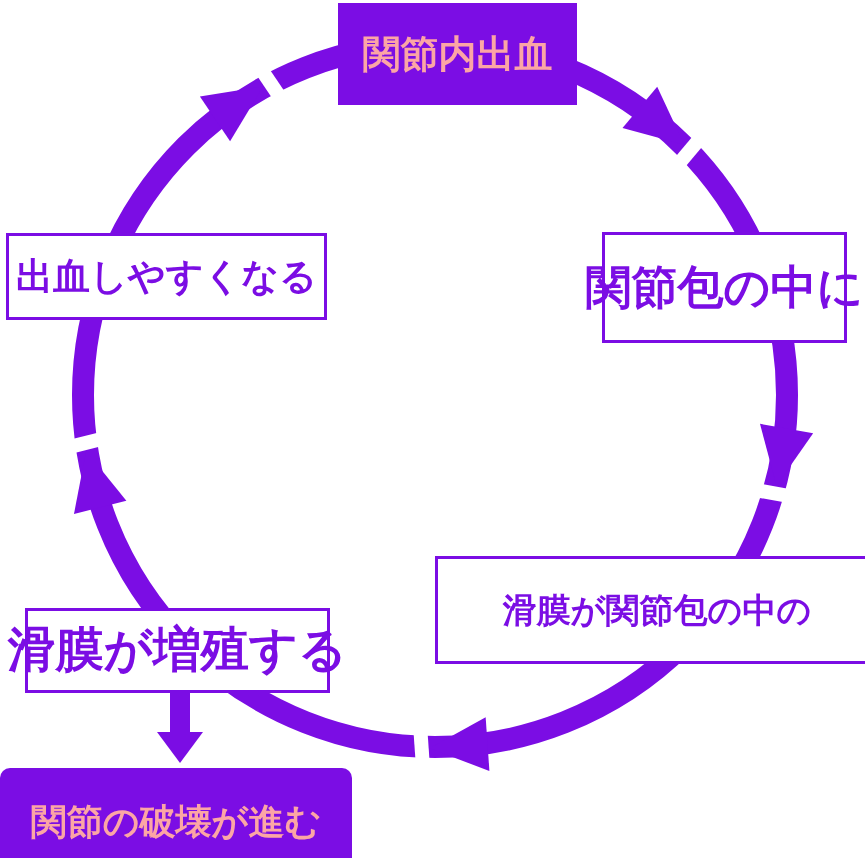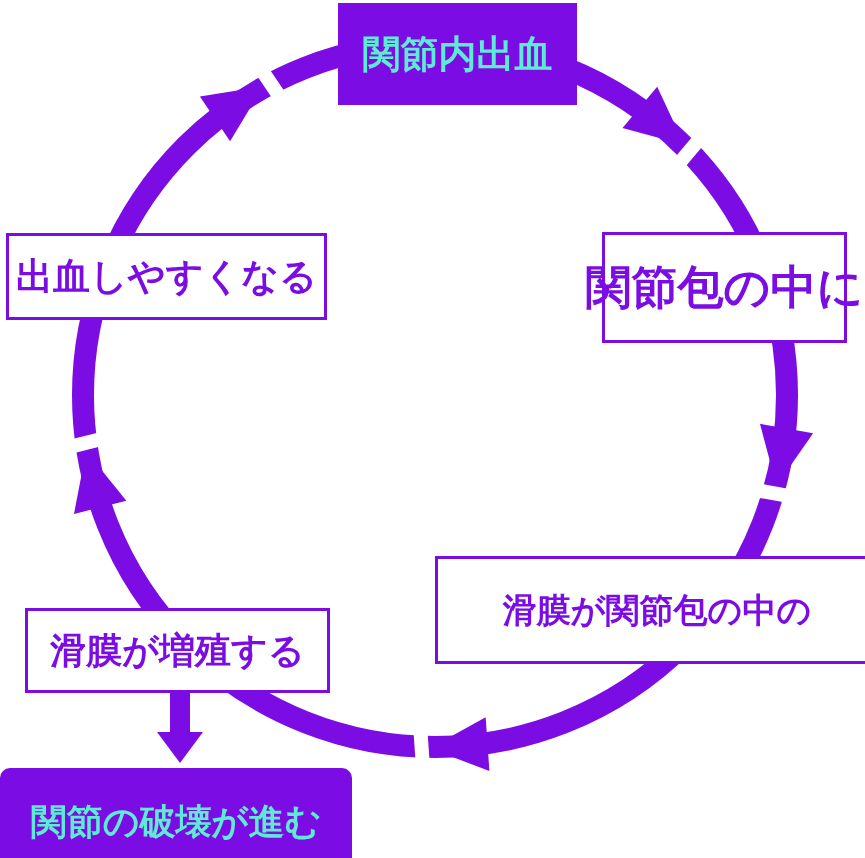--- a/index.html
+++ b/index.html
@@ -24,26 +24,26 @@
   .ring-arrowhead { fill: var(--accent); stroke: none; }
   .node {
     position: absolute;
     display: flex; flex-direction: column;
     align-items: center; justify-content: center;
     text-align: center;
     font-weight: bold;
     line-height: 1.38;
     white-space: nowrap;
   }
-  .node.filled { background: var(--accent); color: #5eead4; }
+  .node.filled { background: var(--accent); color: #fca5a5; }
   .node.outlined { background: #ffffff; border: 3px solid var(--accent); color: var(--accent); }
   #node-top          { left: 338px; top: 3px;   width: 239px; height: 102px; font-size: 38px; }
   #node-right        { left: 602px; top: 232px; width: 245px; height: 111px; font-size: 46px; }
   #node-bottom-right { left: 435px; top: 556px; width: 444px; height: 108px; font-size: 34px; }
-  #node-left-bottom  { left: 25px;  top: 608px; width: 305px; height: 85px;  font-size: 36px; }
+  #node-left-bottom  { left: 25px;  top: 608px; width: 305px; height: 85px;  font-size: 48px; }
   #node-left-top     { left: 6px;   top: 233px; width: 321px; height: 87px; font-size: 37px; }
   #node-outcome      { left: 0px;   top: 768px; width: 352px; height: 107px;  font-size: 36px; border-radius: 10px; }
 </style>
 </head>
 <body>
 
 <div class="stage">
 
   <svg class="cycle" viewBox="0 0 865 858">
 

